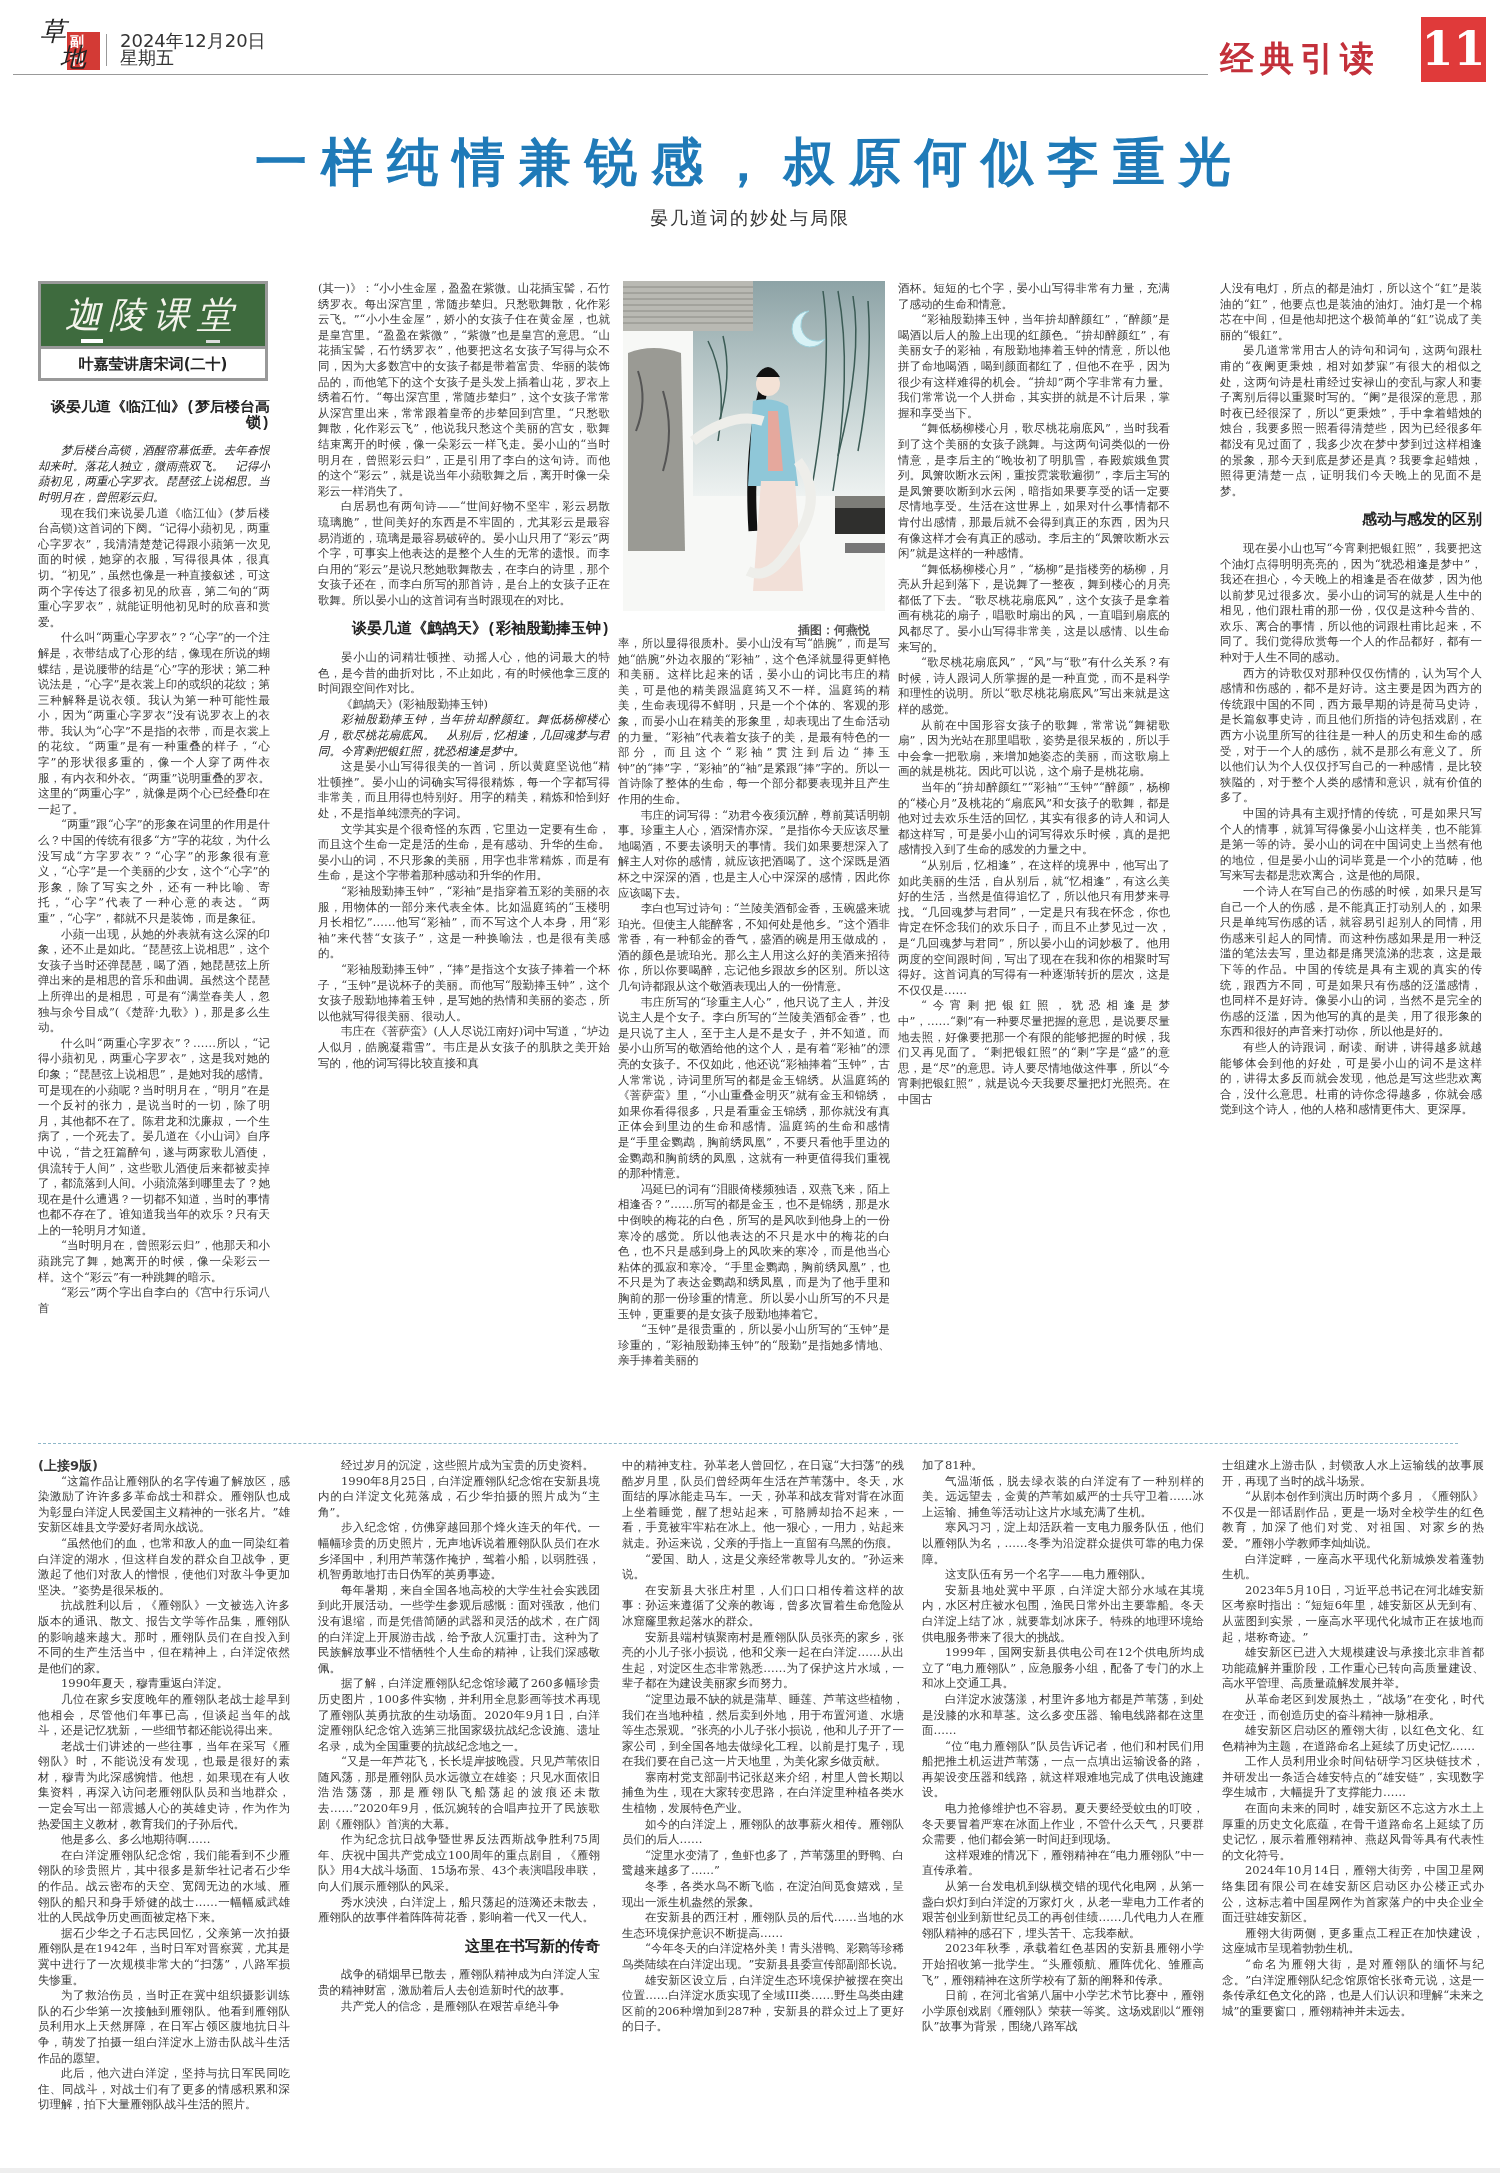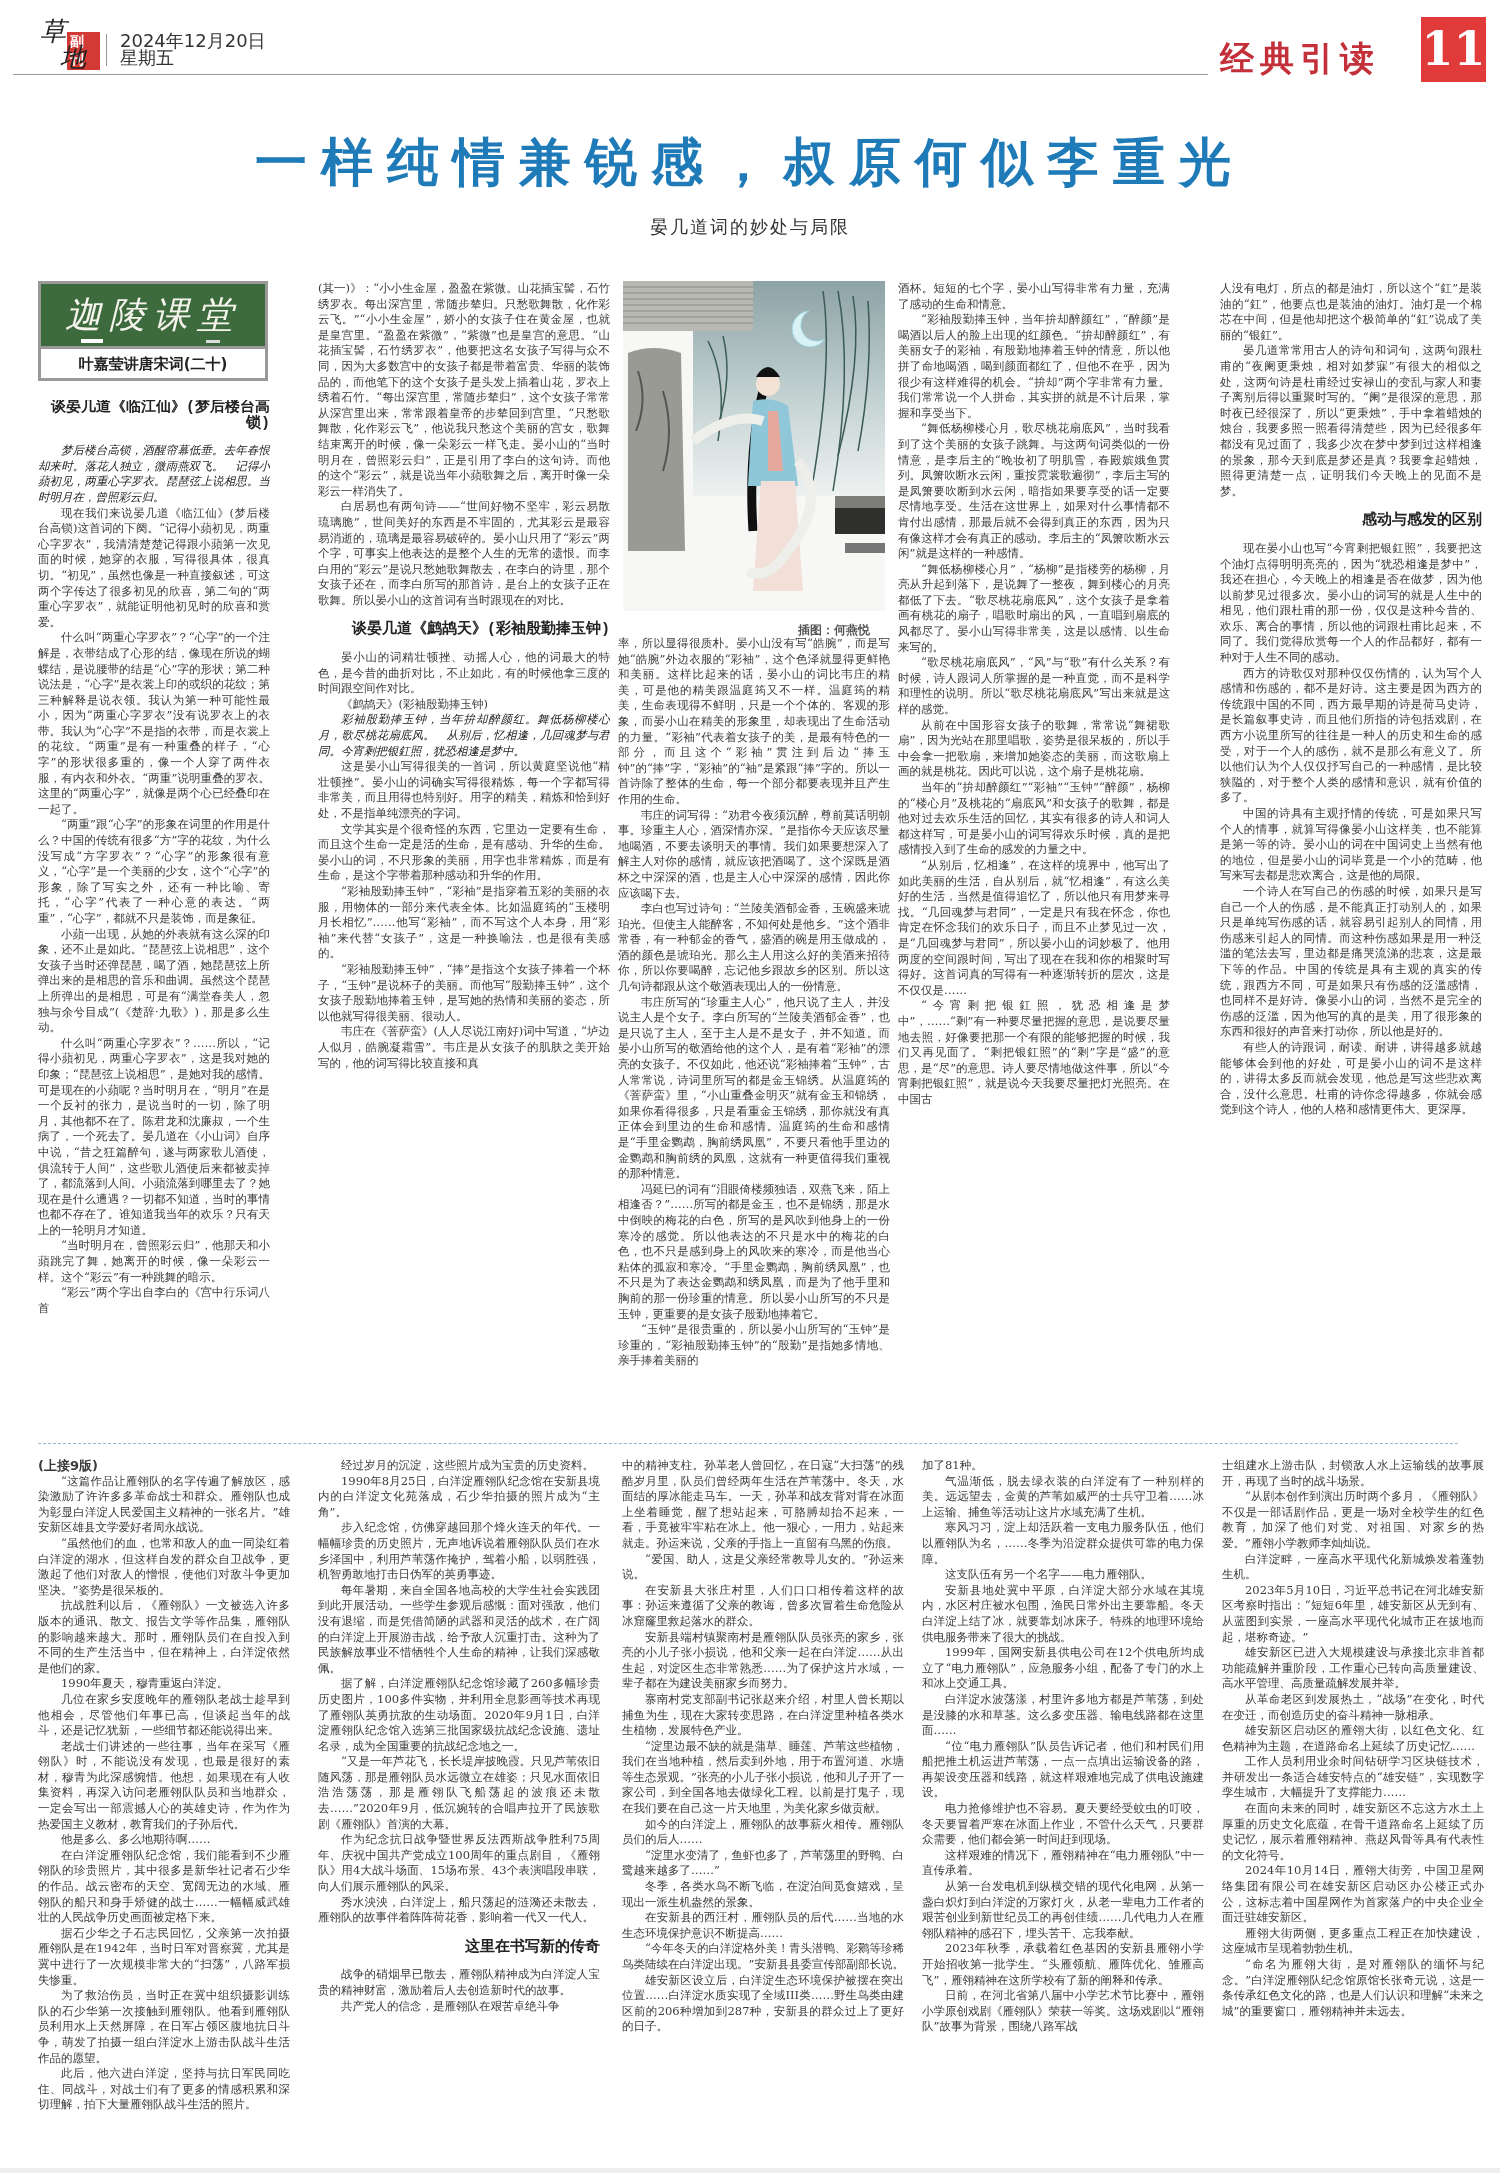--- a/index.html
+++ b/index.html
@@ -13,21 +13,21 @@
   .logo .glyph2 { position: absolute; left: 20px; top: 26px; font-size: 26px; font-family: "DejaVu Serif", serif; color: #222; font-style: italic; }
   .logo .badge { position: absolute; left: 27px; top: 18px; background: #d33a35; color: #fff; font-size: 14px; padding: 1px 3px; font-family: "DejaVu Sans", sans-serif; font-weight: bold; letter-spacing: 1px; }
   .mast-divider { position: absolute; left: 106px; top: 34px; width: 1px; height: 32px; background: #999; }
   .date { position: absolute; left: 120px; top: 32px; font-family: "DejaVu Sans", sans-serif; font-size: 18px; color: #333; line-height: 17px; }
   .rule-top { position: absolute; left: 13px; top: 74px; width: 1195px; height: 1px; background: #999; }
   .section-name { position: absolute; left: 1220px; top: 36px; font-family: "DejaVu Serif", serif; font-weight: bold; font-size: 34px; color: #c3303a; letter-spacing: 6px; }
   .page-num { position: absolute; left: 1421px; top: 17px; width: 65px; height: 65px; background: #e03a3a; color: #fff; font-family: "DejaVu Serif", serif; font-weight: bold; font-size: 46px; text-align: center; line-height: 65px; }
 
   
   .headline { position: absolute; left: 0; width: 1500px; top: 128px; text-align: center; font-family: "DejaVu Sans", sans-serif; font-weight: bold; font-size: 52px; color: #1f7ab8; letter-spacing: 14px; }
-  .subhead { position: absolute; left: 0; width: 1500px; top: 215px; text-align: center; font-family: "DejaVu Sans", sans-serif; font-size: 18px; color: #333; letter-spacing: 2px; }
+  .subhead { position: absolute; left: 0; width: 1500px; top: 206px; text-align: center; font-family: "DejaVu Sans", sans-serif; font-size: 18px; color: #333; letter-spacing: 2px; }
 
   
   .col { position: absolute; font-size: 11.5px; line-height: 15.6px; text-align: justify; color: #3a3a3a; overflow: hidden; }
   .col p { text-indent: 2em; }
   .col p.noindent { text-indent: 0; }
   .col .poem { font-family: "DejaVu Serif", serif; font-style: italic; color: #222; }
   .col h3 { font-family: Liberation Mono, monospace; font-weight: bold; font-size: 15px; color: #222; text-align: right; margin: 14px 0 12px; text-indent: 0; }
 
   .blackboard { position: absolute; left: 38px; top: 281px; width: 230px; height: 100px; border: 3px solid #999; background: #fff; }
   .blackboard .board { position: absolute; left: 0; top: 0; width: 224px; height: 62px; background: #3e6b3e; color: #f4f4ec; font-family: "DejaVu Serif", serif; font-style: italic; font-size: 36px; text-align: center; line-height: 62px; letter-spacing: 8px; }
@@ -211,22 +211,22 @@
   <h3>这里在书写新的传奇</h3>
   <p>战争的硝烟早已散去，雁翎队精神成为白洋淀人宝贵的精神财富，激励着后人去创造新时代的故事。</p>
   <p>共产党人的信念，是雁翎队在艰苦卓绝斗争</p>
 </div>
 
 <div class="col" style="left:622px; top:1458px; width:282px; height:708px;">
   <p class="noindent">中的精神支柱。孙革老人曾回忆，在日寇“大扫荡”的残酷岁月里，队员们曾经两年生活在芦苇荡中。冬天，水面结的厚冰能走马车。一天，孙革和战友背对背在冰面上坐着睡觉，醒了想站起来，可胳膊却抬不起来，一看，手竟被牢牢粘在冰上。他一狠心，一用力，站起来就走。孙运来说，父亲的手指上一直留有乌黑的伤痕。</p>
   <p>“爱国、助人，这是父亲经常教导儿女的。”孙运来说。</p>
   <p>在安新县大张庄村里，人们口口相传着这样的故事：孙运来遵循了父亲的教诲，曾多次冒着生命危险从冰窟窿里救起落水的群众。</p>
   <p>安新县端村镇聚南村是雁翎队队员张亮的家乡，张亮的小儿子张小损说，他和父亲一起在白洋淀……从出生起，对淀区生态非常熟悉……为了保护这片水域，一辈子都在为建设美丽家乡而努力。</p>
+  <p>“淀里边最不缺的就是蒲草、睡莲、芦苇这些植物，我们在当地种植，然后卖到外地，用于布置河道、水塘等生态景观。”张亮的小儿子张小损说，他和儿子开了一家公司，到全国各地去做绿化工程。以前是打鬼子，现在我们要在自己这一片天地里，为美化家乡做贡献。</p>
   <p>寨南村党支部副书记张赵来介绍，村里人曾长期以捕鱼为生，现在大家转变思路，在白洋淀里种植各类水生植物，发展特色产业。</p>
-  <p>“淀里边最不缺的就是蒲草、睡莲、芦苇这些植物，我们在当地种植，然后卖到外地，用于布置河道、水塘等生态景观。”张亮的小儿子张小损说，他和儿子开了一家公司，到全国各地去做绿化工程。以前是打鬼子，现在我们要在自己这一片天地里，为美化家乡做贡献。</p>
   <p>如今的白洋淀上，雁翎队的故事薪火相传。雁翎队员们的后人……</p>
   <p>“淀里水变清了，鱼虾也多了，芦苇荡里的野鸭、白鹭越来越多了……”</p>
   <p>冬季，各类水鸟不断飞临，在淀泊间觅食嬉戏，呈现出一派生机盎然的景象。</p>
   <p>在安新县的西汪村，雁翎队员的后代……当地的水生态环境保护意识不断提高……</p>
   <p>“今年冬天的白洋淀格外美！青头潜鸭、彩鹮等珍稀鸟类陆续在白洋淀出现。”安新县县委宣传部副部长说。</p>
   <p>雄安新区设立后，白洋淀生态环境保护被摆在突出位置……白洋淀水质实现了全域III类……野生鸟类由建区前的206种增加到287种，安新县的群众过上了更好的日子。</p>
 </div>
 
 <div class="col" style="left:922px; top:1458px; width:282px; height:708px;">
   <p class="noindent">加了81种。</p>

